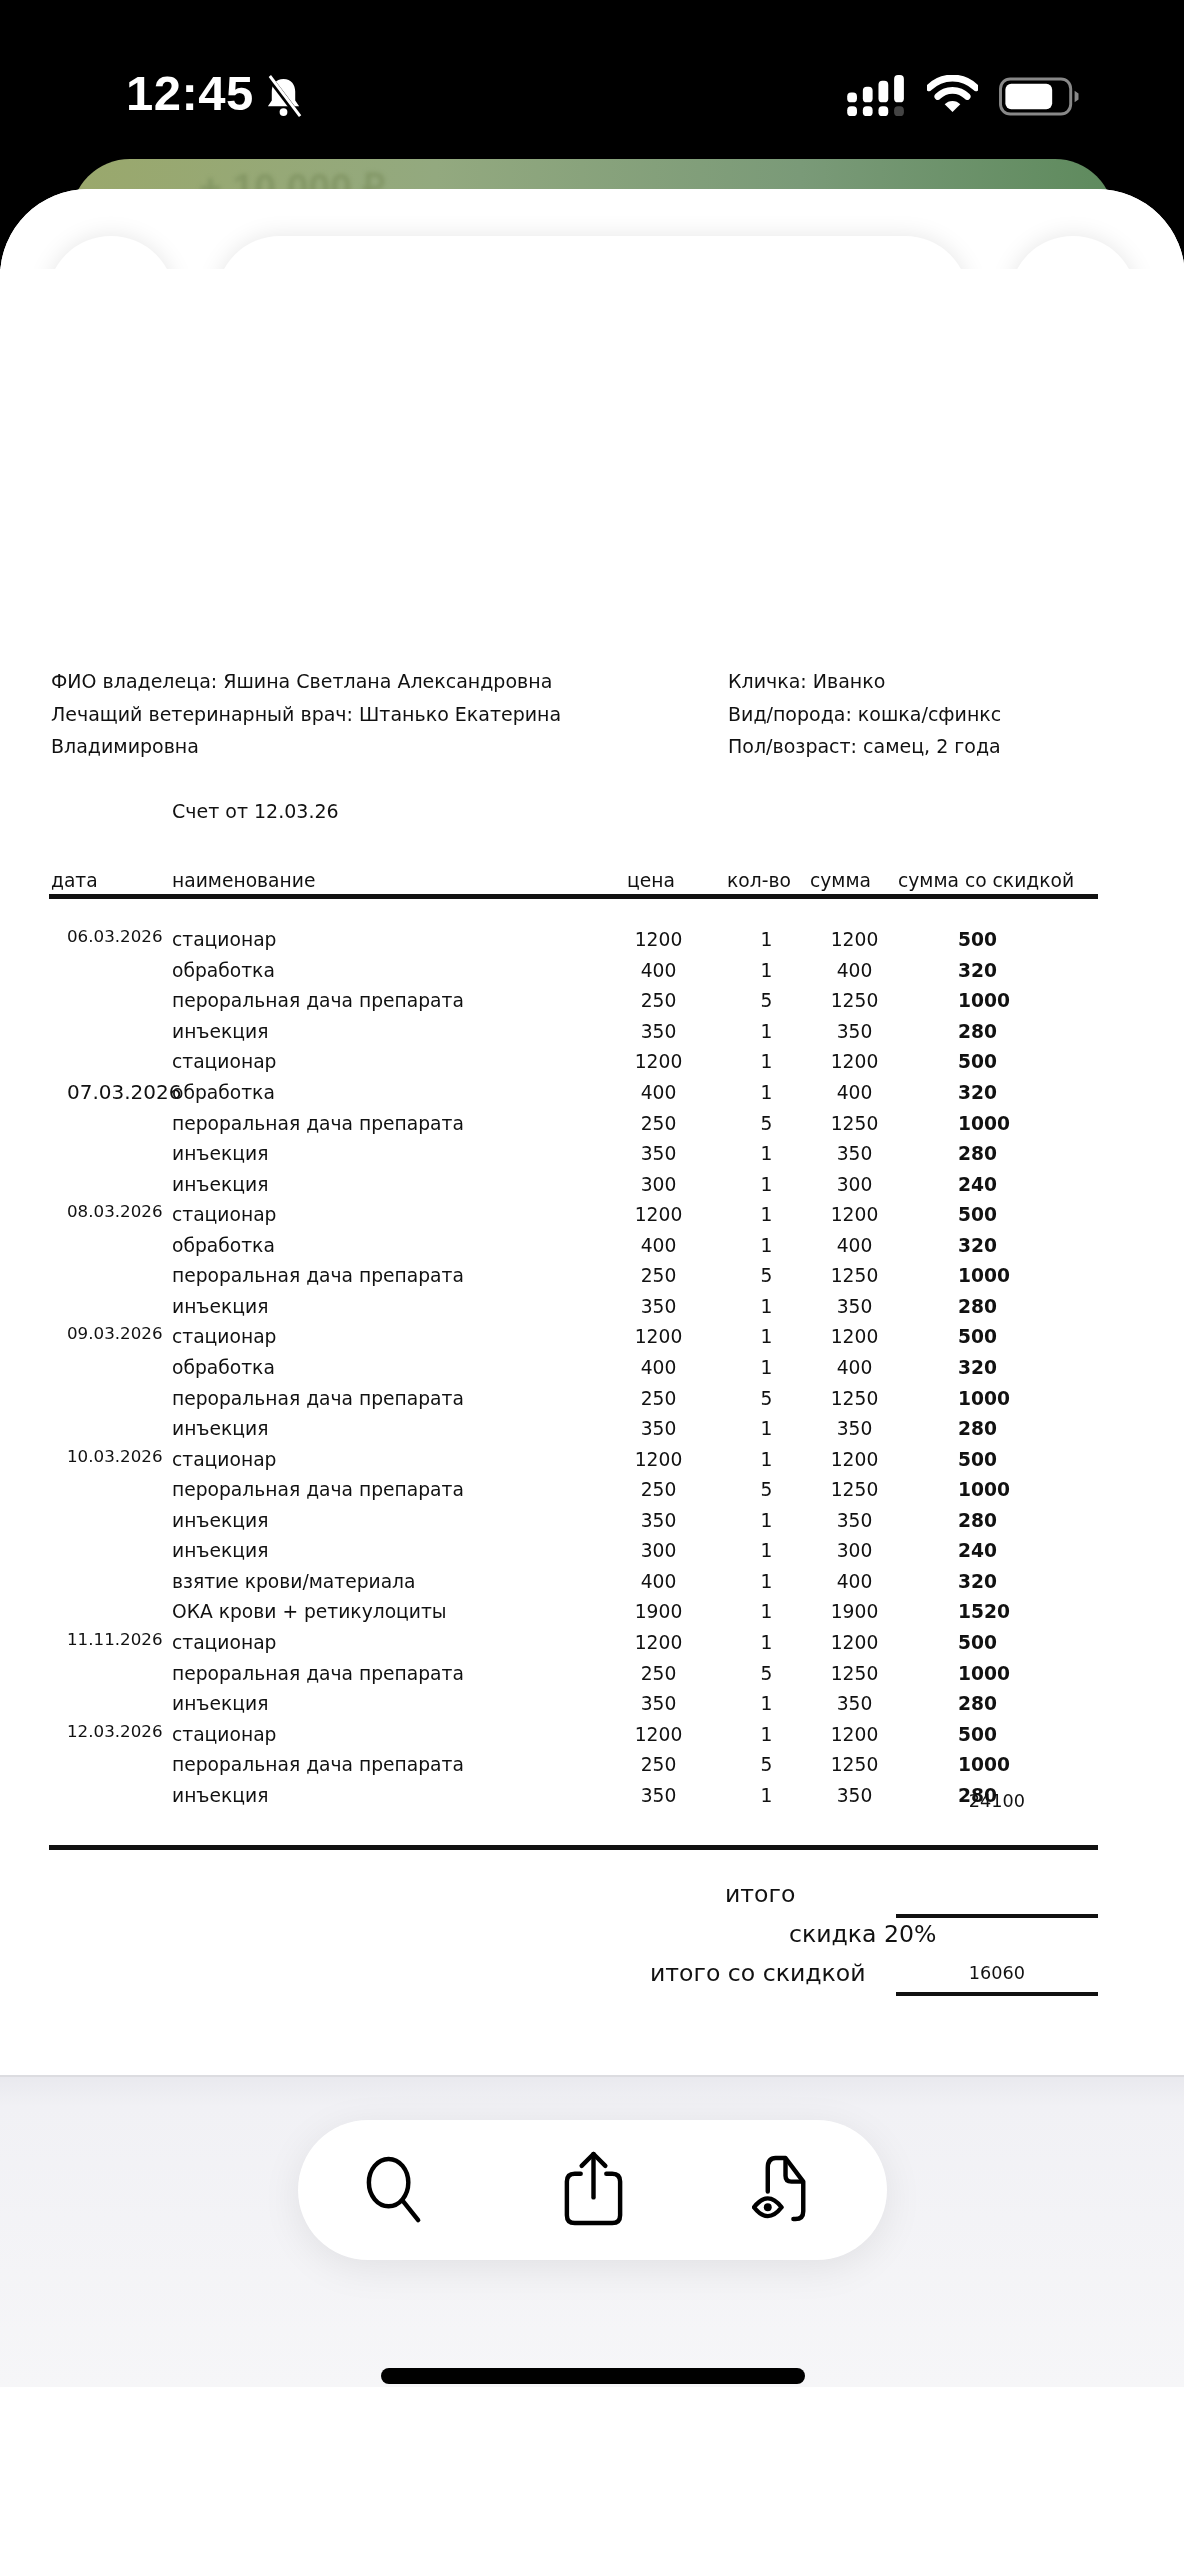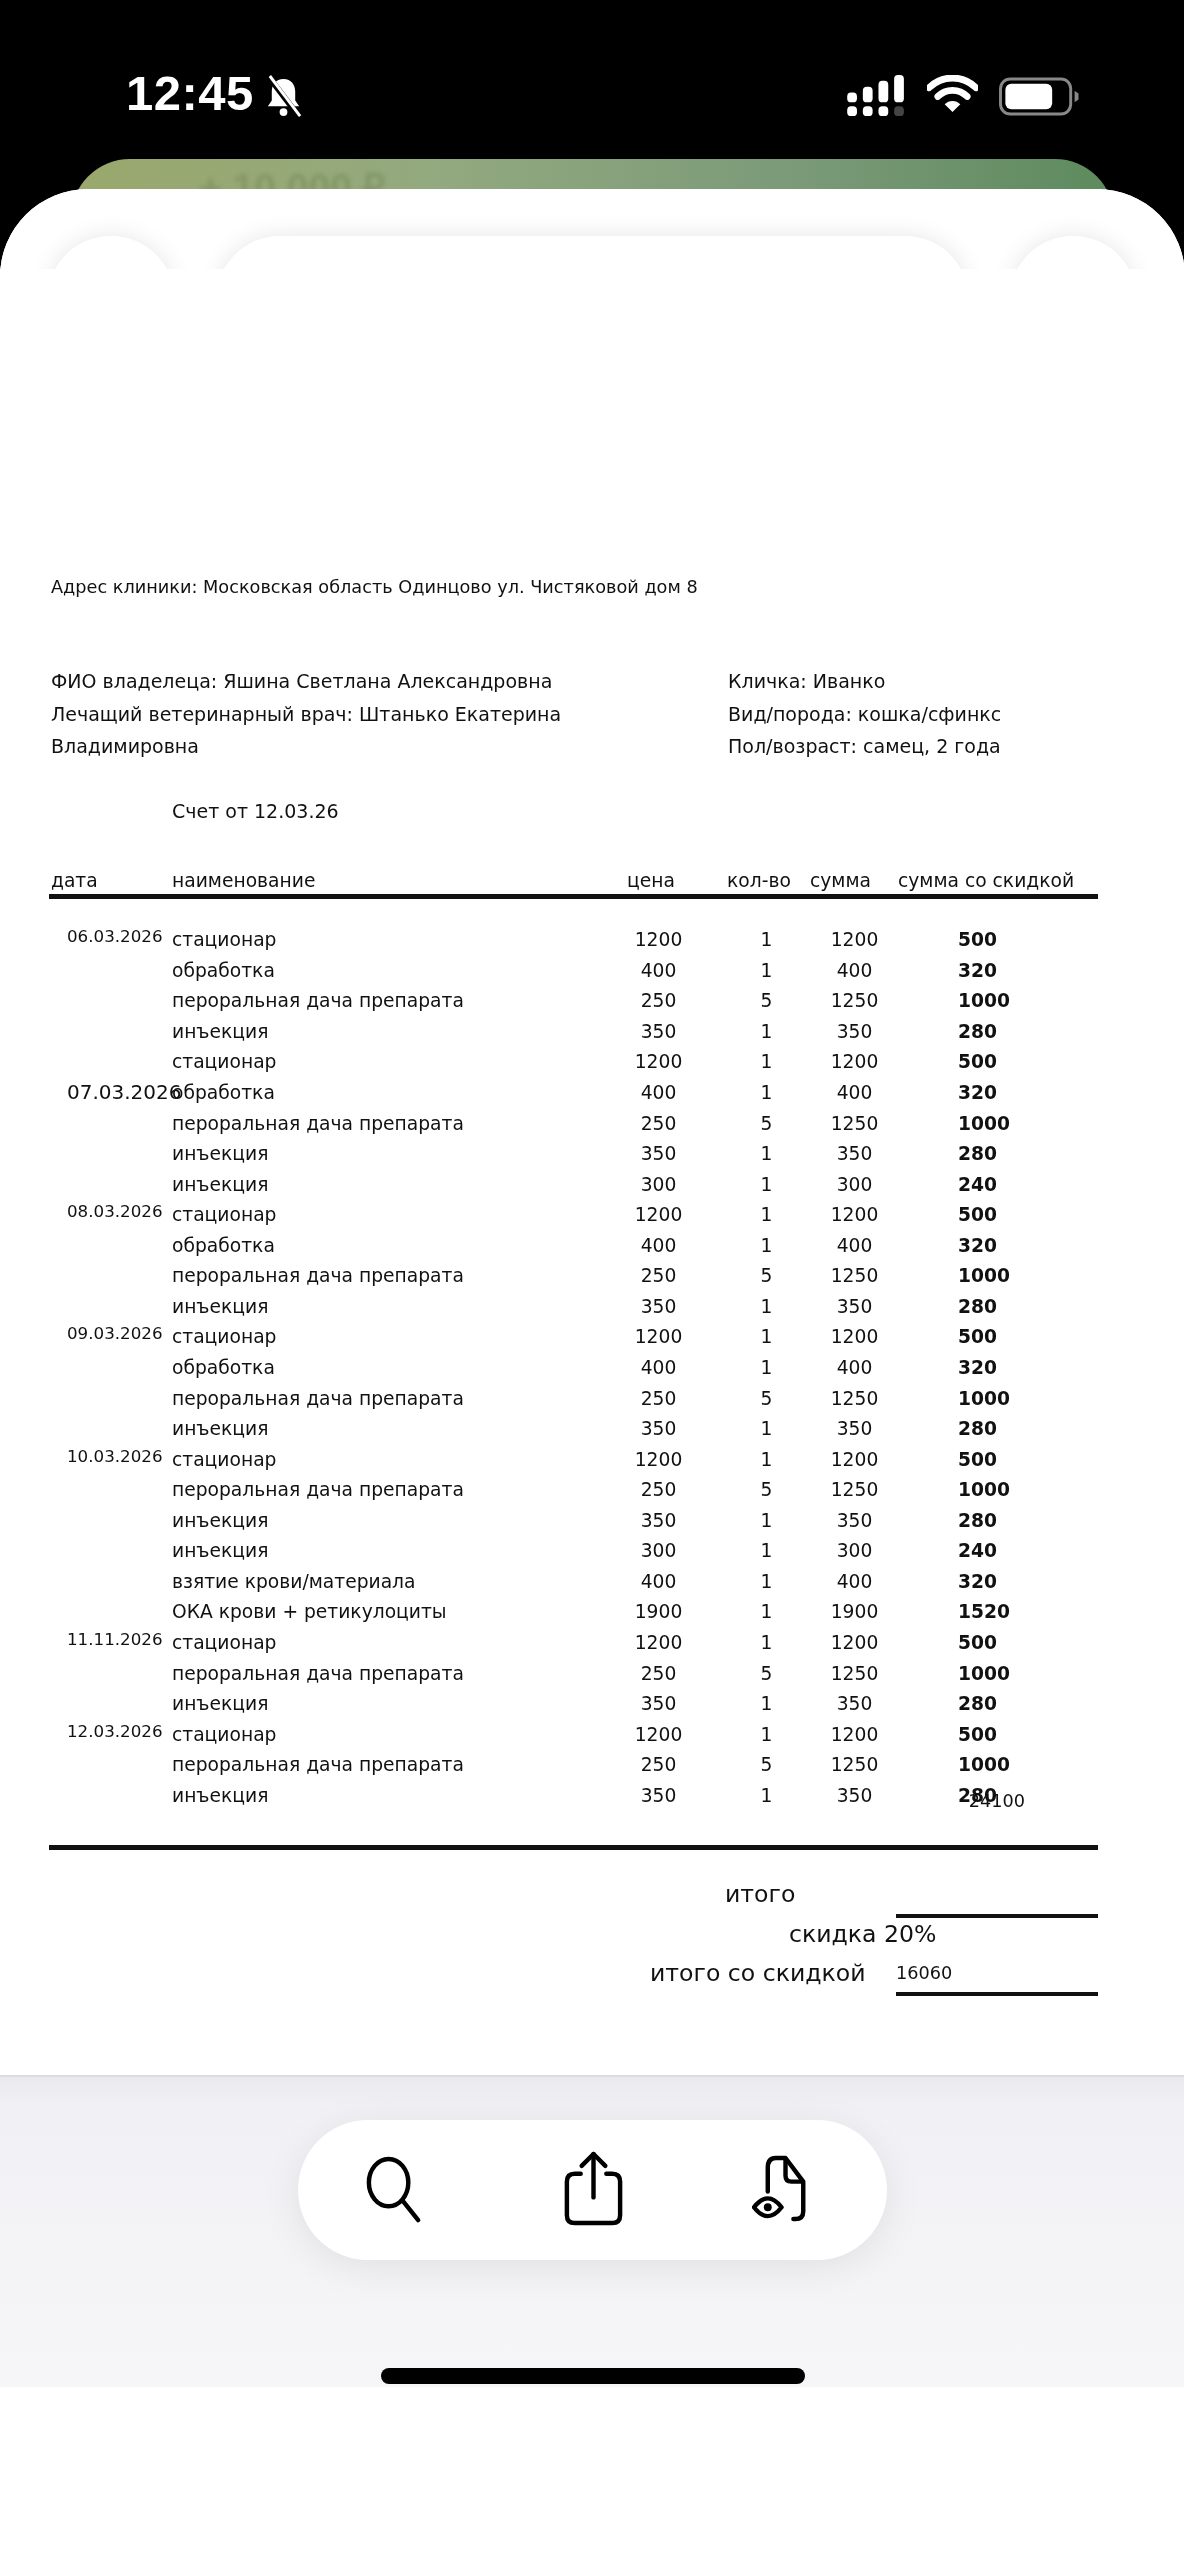--- a/index.html
+++ b/index.html
@@ -109,21 +109,20 @@
         <circle cx="8" cy="8" r="6" fill="#000"></circle>
         <circle cx="30" cy="8" r="6" fill="#000"></circle>
         <circle cx="52" cy="8" r="6" fill="#000"></circle>
       </svg>
     </div>
   </div>
   <div class="grey-band-top"></div>
 </div>
 
 <div class="pdf-page">
-  <div class="pdf-line" style="left:51px; top:308px; font-size:17.7px;">Адрес клиники: Московская область Одинцово ул. Чистяковой дом 8</div>
 
   <div class="pdf-line" style="left:51px; top:401px; font-size:19px;">ФИО владелеца: Яшина Светлана Александровна</div>
   <div class="pdf-line" style="left:51px; top:434px; font-size:19px;">Лечащий ветеринарный врач: Штанько Екатерина</div>
   <div class="pdf-line" style="left:51px; top:466px; font-size:19px;">Владимировна</div>
 
   <div class="pdf-line" style="left:728px; top:401px; font-size:19px;">Кличка: Иванко</div>
   <div class="pdf-line" style="left:728px; top:434px; font-size:19px;">Вид/порода: кошка/сфинкс</div>
   <div class="pdf-line" style="left:728px; top:466px; font-size:19px;">Пол/возраст: самец, 2 года</div>
 
   <div class="pdf-line" style="left:172px; top:531px; font-size:19px;">Счет от 12.03.26</div>
@@ -375,21 +374,21 @@
 
   <div class="rule-thick" style="top:1576px;"></div>
 
   <div class="pdf-line" style="left:725px; top:1611px; font-size:23.6px;">итого</div>
   <div class="pdf-line" style="left:896px; width:202px; text-align:center; top:1522px; font-size:17.7px;">24100</div>
   <div class="rule-total" style="top:1645px;"></div>
 
   <div class="pdf-line" style="left:789px; top:1651px; font-size:23.6px;">скидка 20%</div>
 
   <div class="pdf-line" style="left:650px; top:1690px; font-size:23.6px;">итого со скидкой</div>
-  <div class="pdf-line" style="left:896px; width:202px; top:1694px; font-size:17.7px;">16060</div>
+  <div class="pdf-line" style="left:896px; width:202px; text-align:center; top:1694px; font-size:17.7px;">16060</div>
   <div class="rule-total" style="top:1723px;"></div>
 </div>
 
 <div class="grey-band-bottom"></div>
 
 <div class="toolbar">
   <div class="tool-btn" style="left:53px;">
     <svg width="69" height="69" viewBox="0 0 70 70">
       <ellipse cx="28" cy="28" rx="20" ry="24" stroke="#000" stroke-width="4.5" fill="none"></ellipse>
       <line x1="42" y1="46" x2="58" y2="66" stroke="#000" stroke-width="4.5" stroke-linecap="round"></line>

